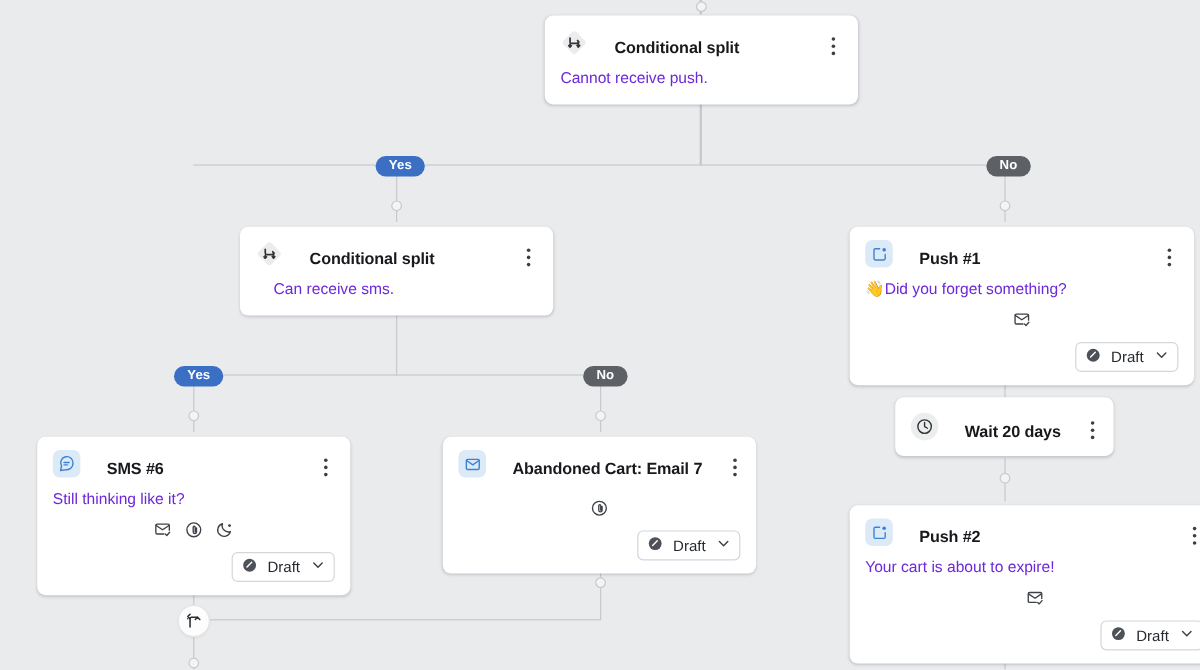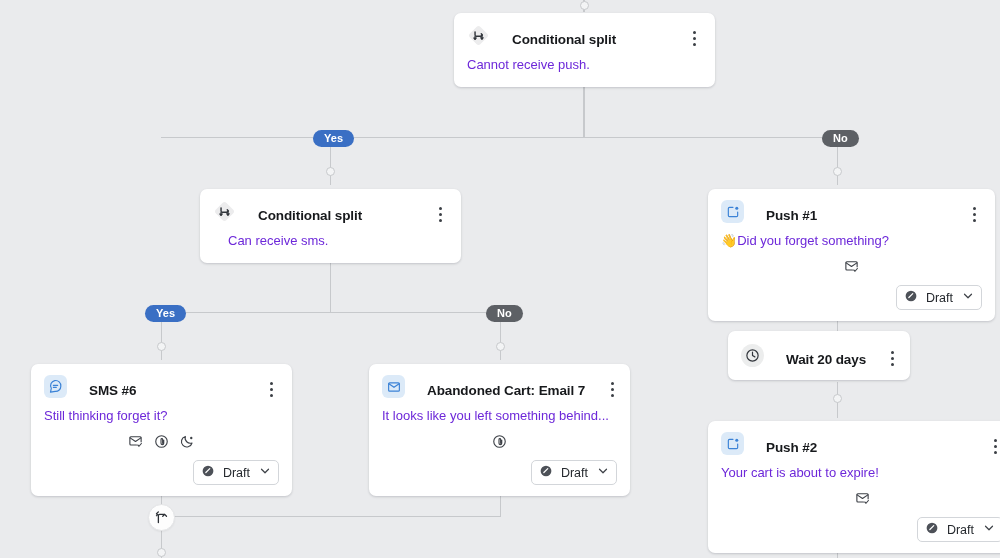--- a/index.html
+++ b/index.html
@@ -225,21 +225,21 @@
         <span class="pl-label">Draft</span>
         <span class="chev">
           <svg width="12" height="12" viewBox="0 0 24 24" fill="none" stroke="#3d4147" stroke-width="2.4" stroke-linecap="round" stroke-linejoin="round">
               <polyline points="5 8.5 12 15.5 19 8.5"></polyline>
             </svg>
         </span>
       </span>
     </div>
   </div>
 
-  <div class="card" style="left:728px; top:331px; width:182px;">
+  <div class="card" style="left:746px; top:331px; width:182px;">
     <div class="card-head" style="padding:13px 13px 13px 13px;">
       <span class="ic grey">
         <svg width="15" height="15" viewBox="0 0 24 24" fill="none" stroke="#31353b" stroke-width="1.9" stroke-linecap="round" stroke-linejoin="round">
           <circle cx="12" cy="12" r="9"></circle>
             <polyline points="12 6.6 12 12 15.8 14.2"></polyline>
         </svg>
       </span>
       <span class="title">Wait 20 days</span>
       <span class="kebab">
           <i></i>
@@ -301,21 +301,21 @@
           <line x1="8.6" y1="13.4" x2="13.2" y2="13.4"></line>
         </svg>
       </span>
       <span class="title">SMS #6</span>
       <span class="kebab">
           <i></i>
           <i></i>
           <i></i>
         </span>
     </div>
-    <div class="body">Still thinking forget it?</div>
+    <div class="body">Still thinking like it?</div>
     <div class="foot">
       <span class="mini">
         <span>
           <svg width="15" height="15" viewBox="0 0 24 24" fill="none" stroke="#3d4147" stroke-width="1.8" stroke-linecap="round" stroke-linejoin="round">
             <path d="M21 12.5V6a1.6 1.6 0 0 0-1.6-1.6H4.6A1.6 1.6 0 0 0 3 6v10a1.6 1.6 0 0 0 1.6 1.6h9"></path>
             <polyline points="3.4 6.2 12 12 20.6 6.2"></polyline>
             <polyline points="15.6 17.6 17.6 19.6 21.4 15.2"></polyline>
           </svg>
         </span>
         <span>
@@ -356,21 +356,20 @@
           <polyline points="3.2 6.4 12 12.6 20.8 6.4"></polyline>
         </svg>
       </span>
       <span class="title">Abandoned Cart: Email 7</span>
       <span class="kebab">
           <i></i>
           <i></i>
           <i></i>
         </span>
     </div>
-    <div class="body">It looks like you left something behind...</div>
     <div class="foot">
       <span class="mini">
         <span>
           <svg width="15" height="15" viewBox="0 0 24 24" fill="none" stroke="#3d4147" stroke-width="1.8" stroke-linecap="round" stroke-linejoin="round">
             <circle cx="12" cy="12" r="9.2"></circle>
             <path d="M15.6 9.6v5.2a2.2 2.2 0 0 1-4.4 0V8.6a1.3 1.3 0 0 1 2.6 0v6"></path>
           </svg>
         </span>
       </span>
       <span class="pill">

